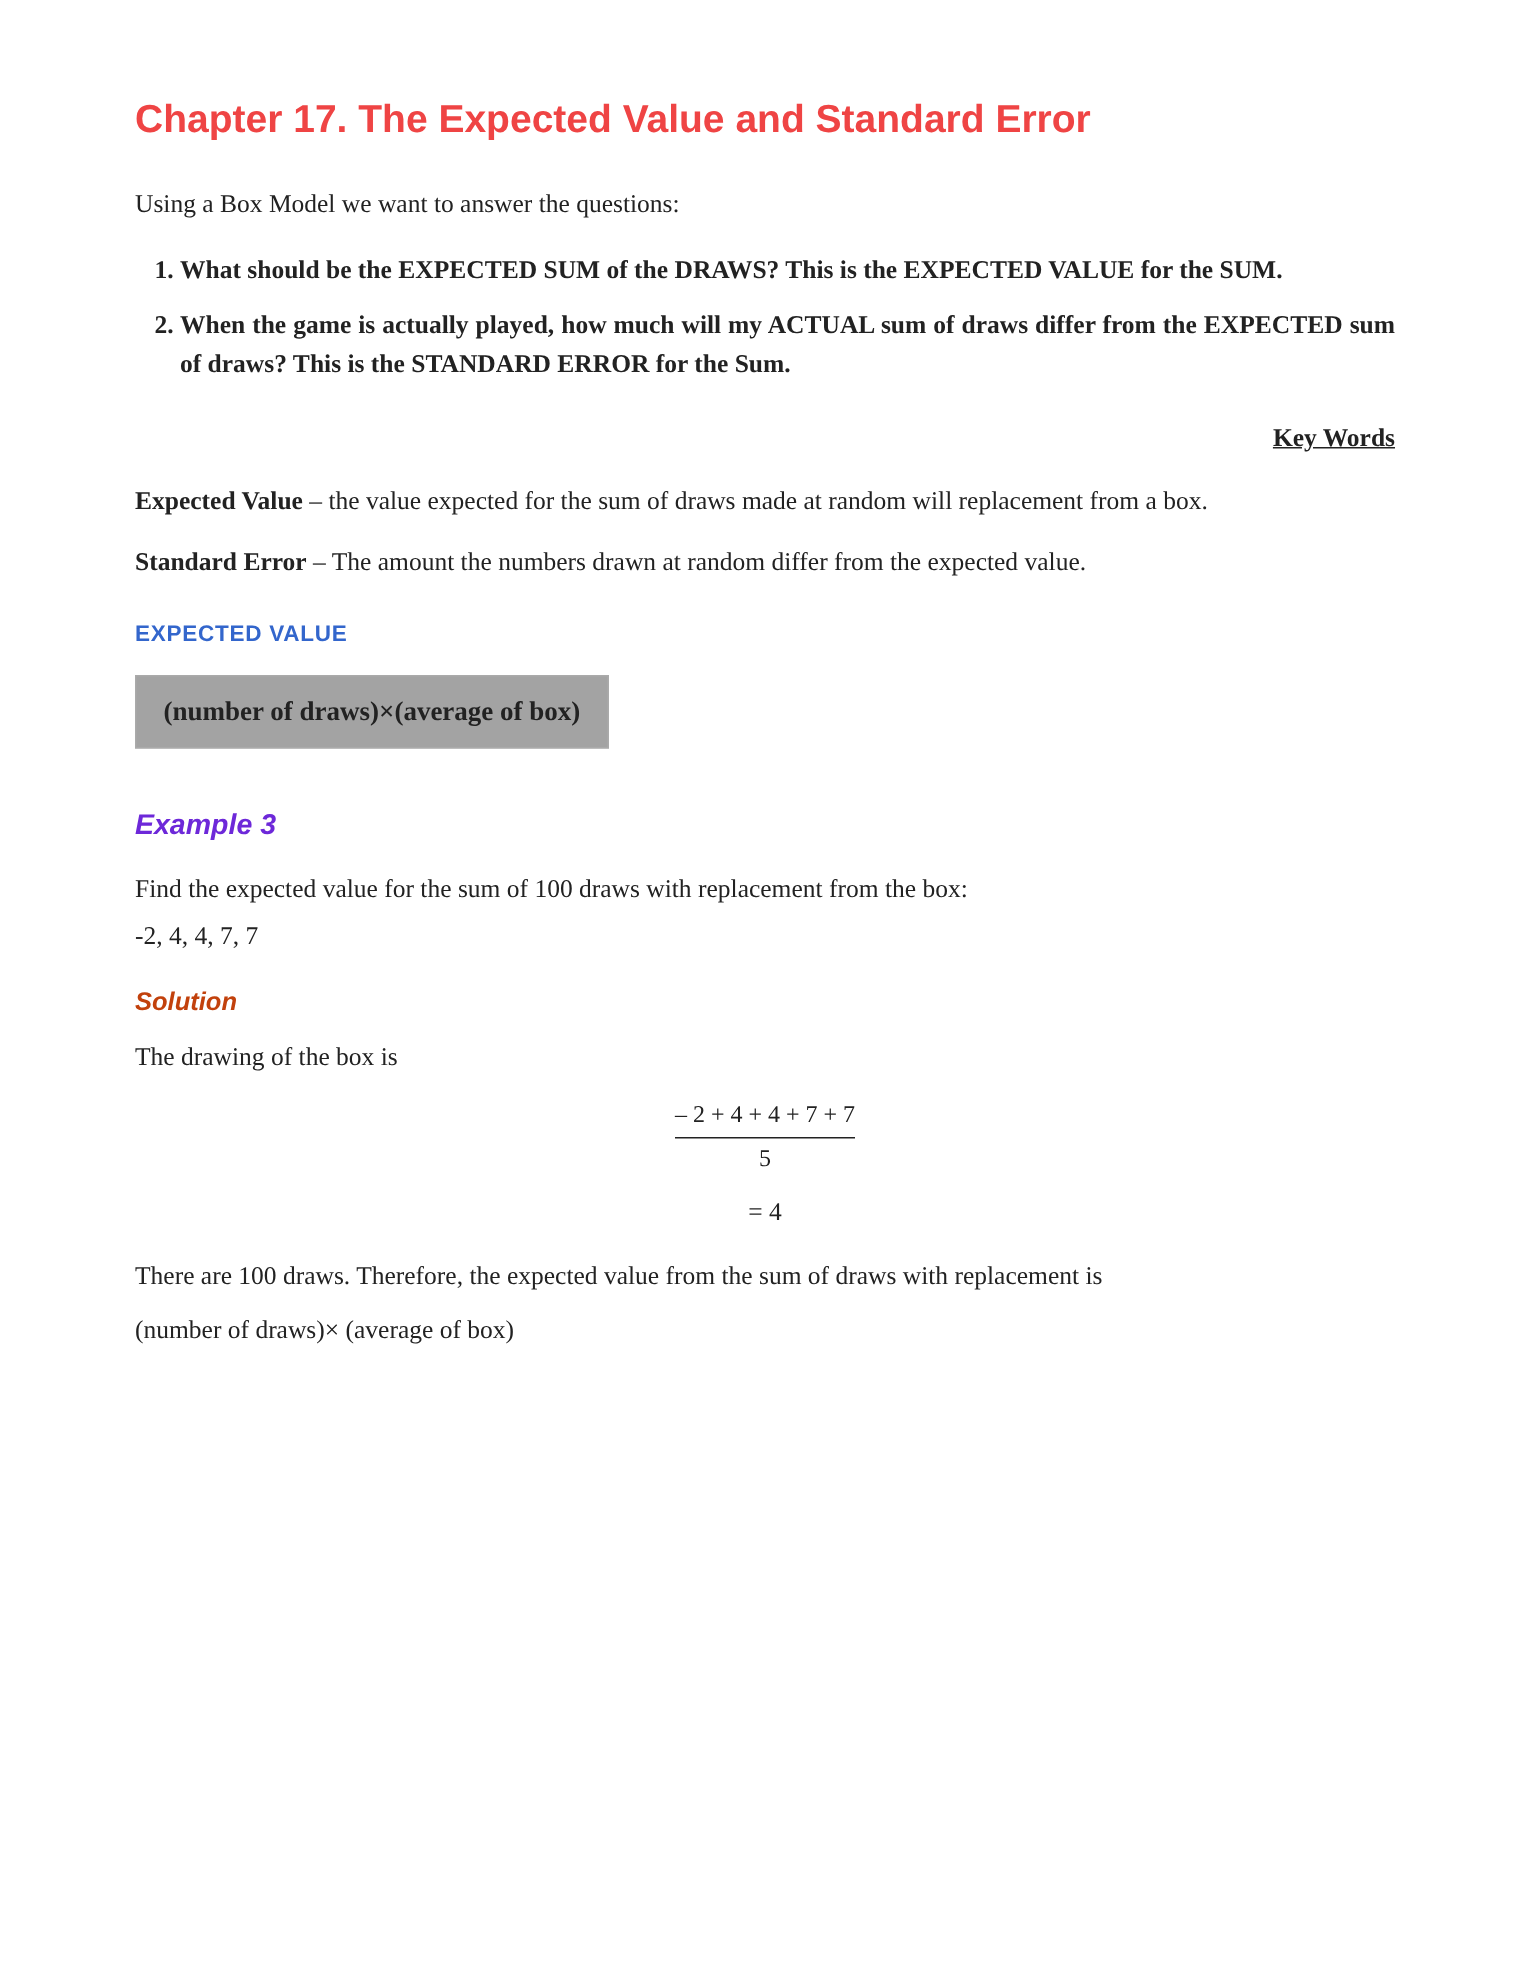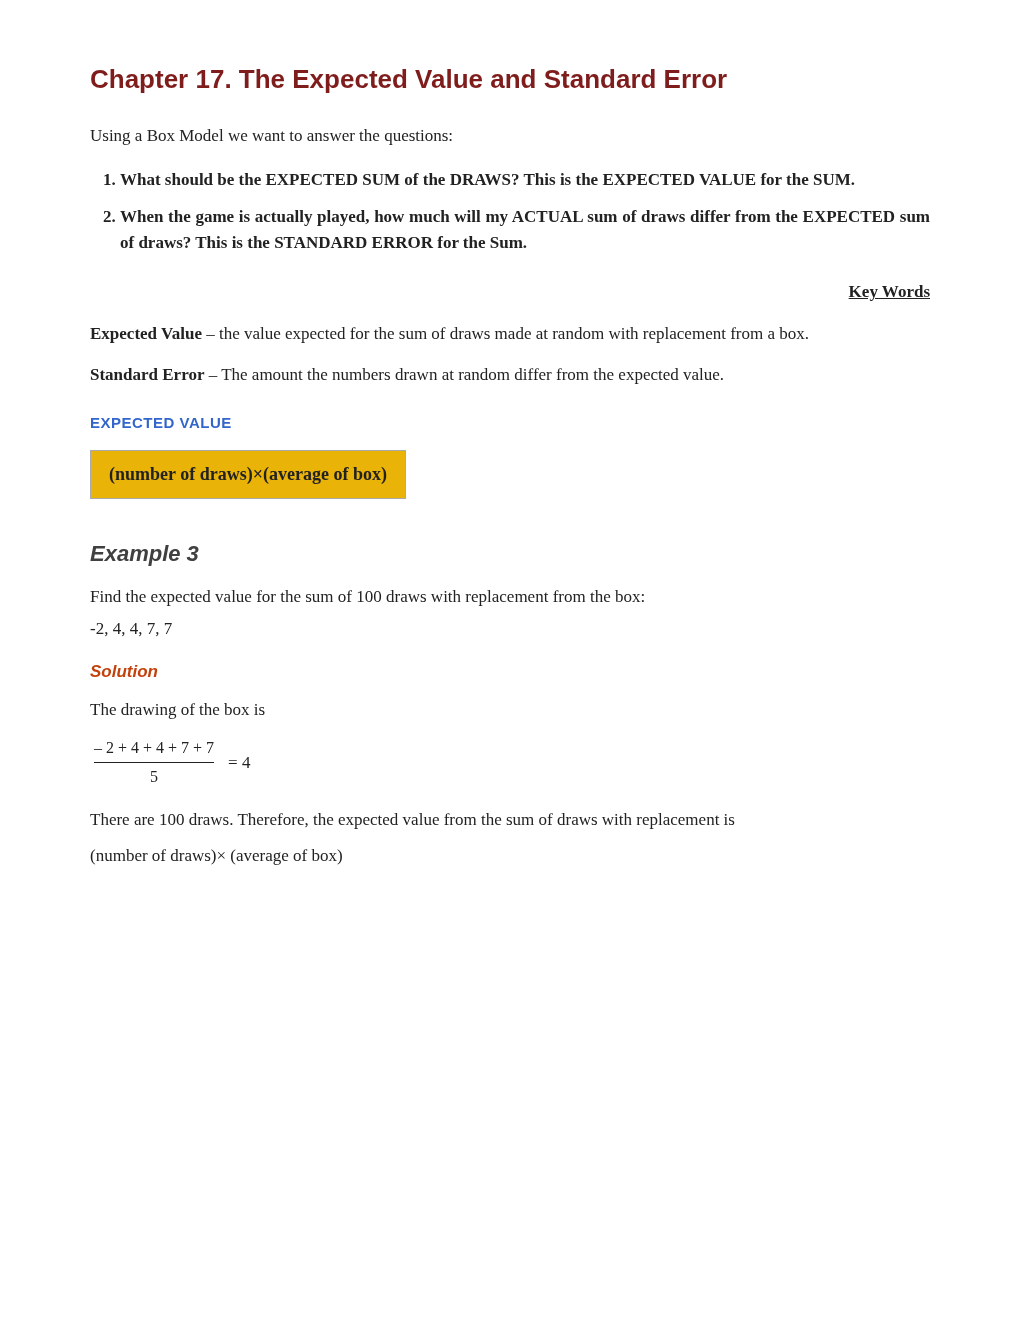--- a/index.html
+++ b/index.html
@@ -13,21 +13,21 @@
       font-family: "Times New Roman", Times, serif;
       font-size: 17px;
       color: #222222;
       width: 1020px;
       min-height: 1320px;
       padding: 60px 90px 60px 90px;
       line-height: 1.5;
     }
 
     h1.chapter-title {
-      color: #7f1d1d;
+      color: #ef4444;
       font-size: 26px;
       font-weight: bold;
       margin-bottom: 24px;
       font-family: Arial, sans-serif;
     }
 
     .intro-text {
       margin-bottom: 18px;
     }
 
@@ -80,28 +80,28 @@
       text-align: justify;
     }
 
     .formula-box {
       border: 1.5px solid #aaaaaa;
       padding: 10px 18px;
       display: inline-block;
       font-weight: bold;
       font-size: 18px;
       margin: 4px 0 18px 0;
-      background: #eab308;
+      background: #a3a3a3;
     }
 
     .example-heading {
-      color: #404040;
+      color: #6d28d9;
       font-style: italic;
       font-family: Arial, sans-serif;
-      font-size: 22px;
+      font-size: 19px;
       font-weight: bold;
       margin-top: 20px;
       margin-bottom: 14px;
     }
 
     .solution-heading {
       color: #c2410c;
       font-style: italic;
       font-family: Arial, sans-serif;
       font-size: 17px;
@@ -133,20 +133,21 @@
       padding-top: 2px;
       text-align: center;
       font-size: 16px;
     }
 
     .avg-calculation {
       display: flex;
       align-items: center;
       gap: 10px;
       margin: 14px 0 18px 0;
+      flex-direction: column;
     }
 
     .replacement-text {
       margin-top: 16px;
       text-align: justify;
     }
 
     .formula-inline {
       font-size: 17px;
       margin-top: 10px;
@@ -162,21 +163,21 @@
 <ol class="main-list">
   <li>What should be the EXPECTED SUM of the DRAWS? This is the EXPECTED VALUE for the SUM.</li>
   <li>When the game is actually played, how much will my ACTUAL sum of draws differ from the EXPECTED sum of draws? This is the STANDARD ERROR for the Sum.</li>
 </ol>
 
 <div class="key-words-section">
   <p class="key-words-heading">Key Words</p>
 
 
   <div class="definition-block">
-    <span class="definition-term">Expected Value</span><span> – </span><span>the value expected for the sum of draws made at random with replacement from a box.</span>
+    <span class="definition-term">Expected Value</span><span> – </span><span>the value expected for the sum of draws made at random will replacement from a box.</span>
   </div>
 
   <div class="definition-block">
     <span class="definition-term">Standard Error</span><span> – </span><span>The amount the numbers drawn at random differ from the expected value.</span>
   </div>
 </div>
 
 <div class="section">
   <p class="section-heading">EXPECTED VALUE</p>
 

